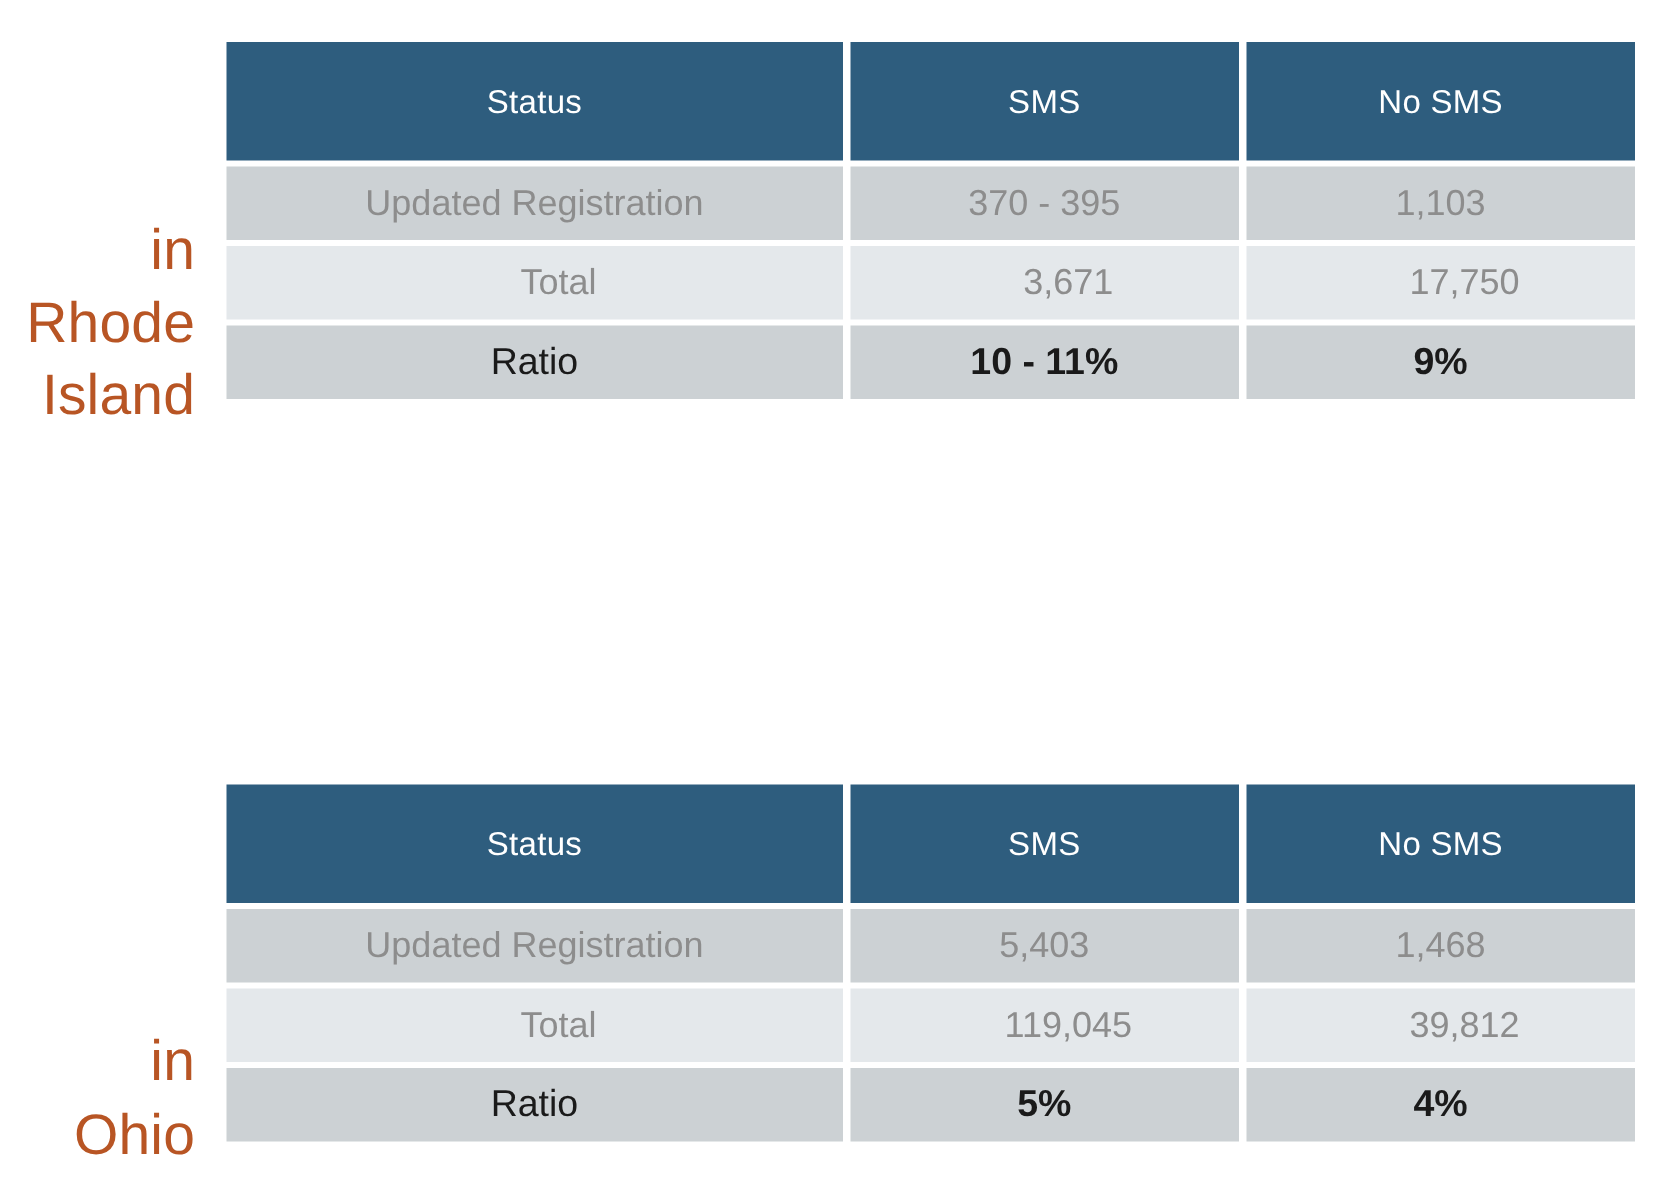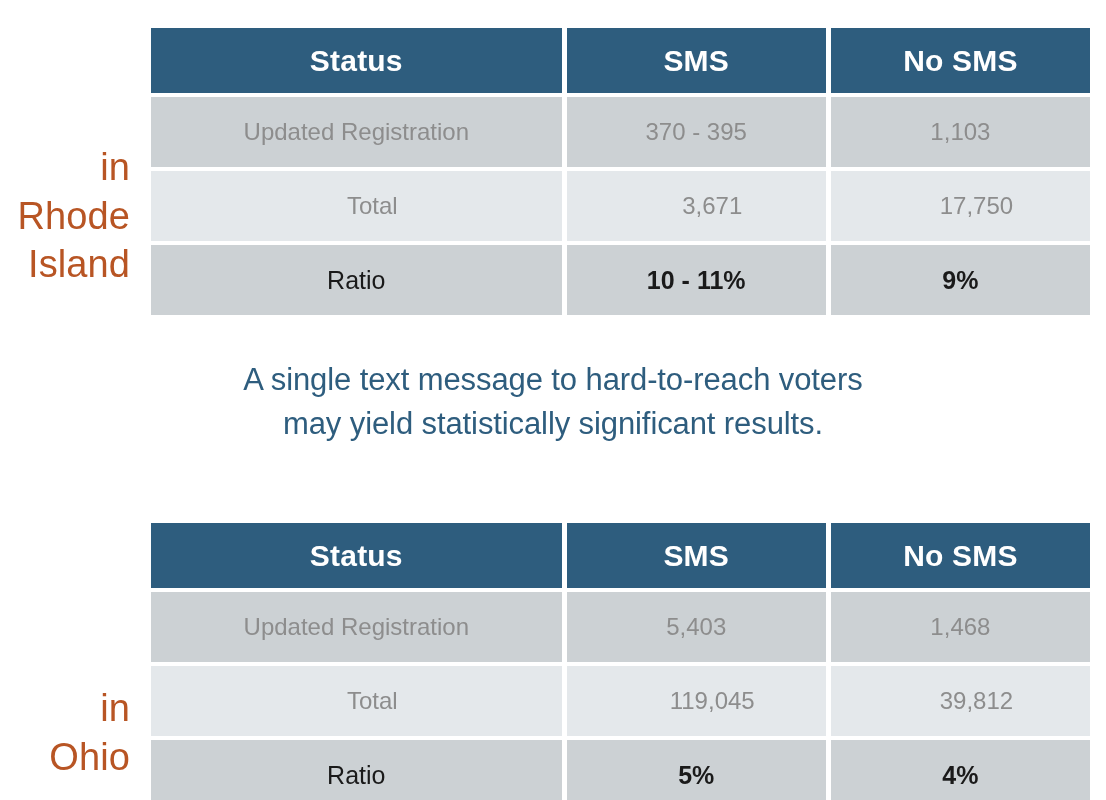--- a/index.html
+++ b/index.html
@@ -71,29 +71,29 @@
   }
 
   col.col-status { width: 44.2%; }
   col.col-sms    { width: 27.9%; }
   col.col-nosms  { width: 27.9%; }
 
   
   thead th {
     background: #2e5d7e;
     color: #ffffff;
-    font-size: 30px;
-    font-weight: bold;
-    height: 65px;
+    font-size: 22px;
+    font-weight: normal;
+    height: 79px;
     letter-spacing: 0.2px;
   }
 
   
   tbody td {
-    height: 70px;
+    height: 49px;
     font-size: 24px;
   }
   tr.row-shade td {
     background: #ccd1d4;
   }
   tr.row-light td {
     background: #e4e8eb;
     padding-left: 32px;
   }
   tr.row-muted td {
@@ -159,24 +159,20 @@
         </tr>
         <tr class="row-shade row-emphasis">
           <td class="cell-status">Ratio</td>
           <td class="cell-sms">10 - 11%</td>
           <td class="cell-no-sms">9%</td>
         </tr>
       </tbody>
     </table>
   </div>
 
-  <div id="caption">
-    <span>A single text message to hard-to-reach voters</span><br>
-    <span>may yield statistically significant results.</span>
-  </div>
 
   <div class="side-label" id="side-label-oh">in
 Ohio</div>
 
   <div class="table-wrap" id="table-ohio">
     <table class="data-table">
       <colgroup>
         <col class="col-status">
         <col class="col-sms">
         <col class="col-nosms">

